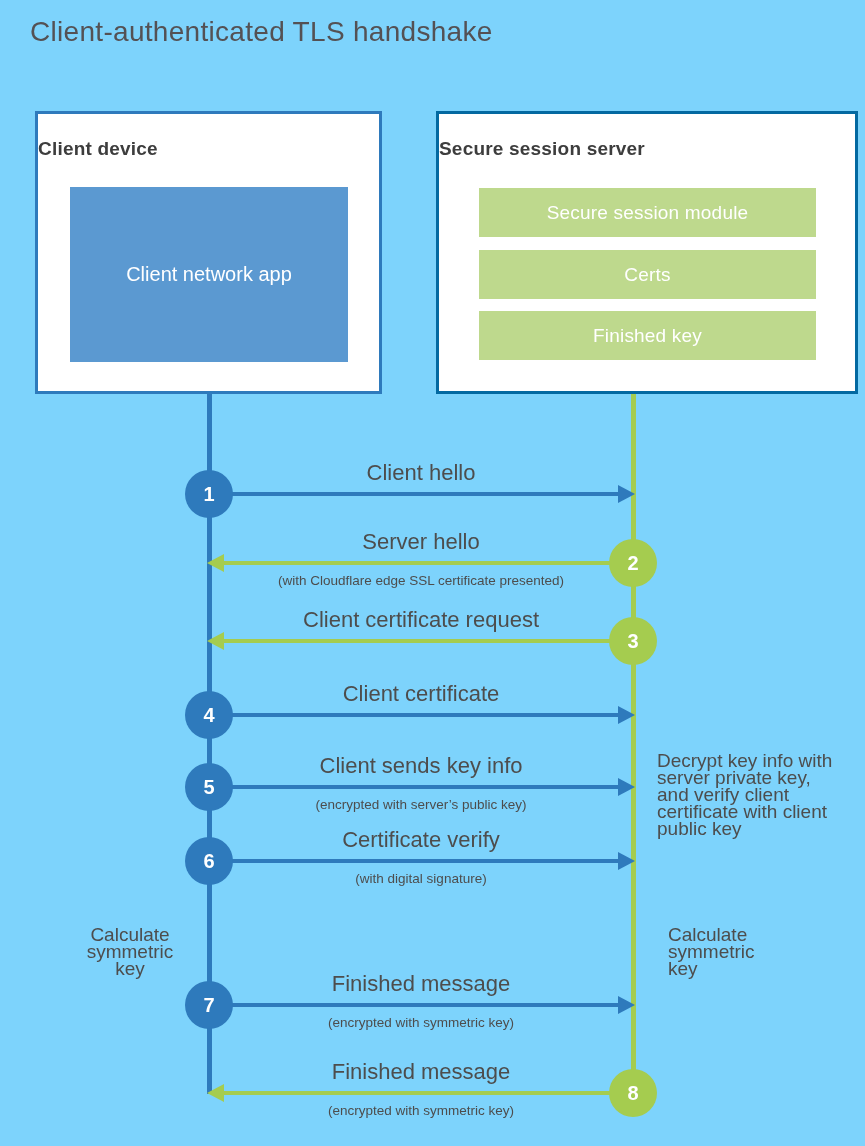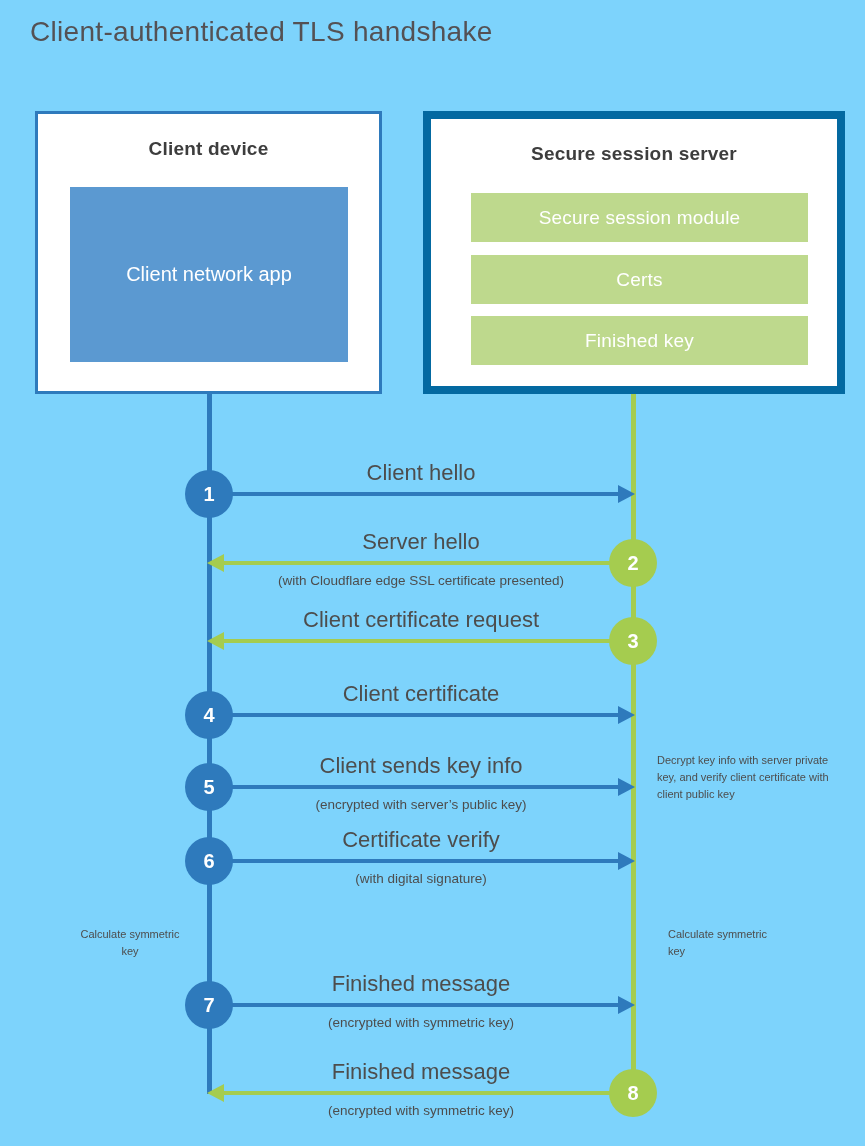--- a/index.html
+++ b/index.html
@@ -4,22 +4,22 @@
 <style>
   *{margin:0;padding:0;box-sizing:border-box}
   html,body{background:#ffffff}
   body{font-family:"Liberation Sans","DejaVu Sans",sans-serif;color:#4d4d4d}
   .canvas{position:relative;width:865px;height:1146px;background:#7dd3fc;overflow:hidden}
 
   .title{position:absolute;left:30px;top:16px;font-size:28px;font-weight:300;color:#545154;letter-spacing:.3px}
 
   .box{position:absolute;top:111px;height:283px;background:#fff}
   .box-client{left:35px;width:347px;border:3px solid #2e7abc}
-  .box-server{left:423px;width:422px;border:8px solid #0369a1}
-  .box-title{margin-top:24px;text-align:center;font-size:19px;font-weight:bold;color:#3d3d3d;letter-spacing:.2px}
+  .box-server{left:436px;width:422px;border:3px solid #0369a1}
+  .box-title{margin-top:24px;text-align:left;font-size:19px;font-weight:bold;color:#3d3d3d;letter-spacing:.2px}
 
   .client-app{position:absolute;left:32px;top:73px;width:278px;height:175px;background:#5b99d1;
     color:#fff;display:flex;align-items:center;justify-content:center;text-align:center;
     font-size:20px;line-height:1.35;padding:0 48px}
 
   .bar{position:absolute;left:40px;width:337px;height:49px;background:#bed98d;color:#fff;
     display:flex;align-items:center;justify-content:center;font-size:19px;letter-spacing:.2px}
   .bar1{top:74px}.bar2{top:136px}.bar3{top:197px}
 
   .vline{position:absolute;top:394px;width:5px}
@@ -41,21 +41,21 @@
   .dir-left .ahead{left:-2px;border-right:17px solid #a5cc4f}
 
   .alabel{position:absolute;left:0;right:0;bottom:8px;text-align:center;font-size:22px;color:#4d4d4d}
   .asub{position:absolute;left:0;right:0;top:10px;text-align:center;font-size:13.5px;color:#4d4d4d}
 
   .circle{position:absolute;top:-24px;width:48px;height:48px;border-radius:50%;color:#fff;
     font-size:20px;font-weight:bold;display:flex;align-items:center;justify-content:center}
   .blue .circle{left:-24px;background:#2e7abc}
   .green .circle{right:-24px;background:#a5cc4f}
 
-  .note{position:absolute;font-size:11px;line-height:17px;color:#4d4d4d}
+  .note{position:absolute;font-size:19px;line-height:17px;color:#4d4d4d}
   .note-decrypt{left:657px;top:752px;width:178px}
   .note-calc-left{left:80px;top:926px;width:100px;text-align:center}
   .note-calc-right{left:668px;top:926px;width:100px;text-align:left}
 </style>
 </head>
 <body>
 
 <div class="canvas">
 
   <h1 class="title">Client-authenticated TLS handshake</h1>

